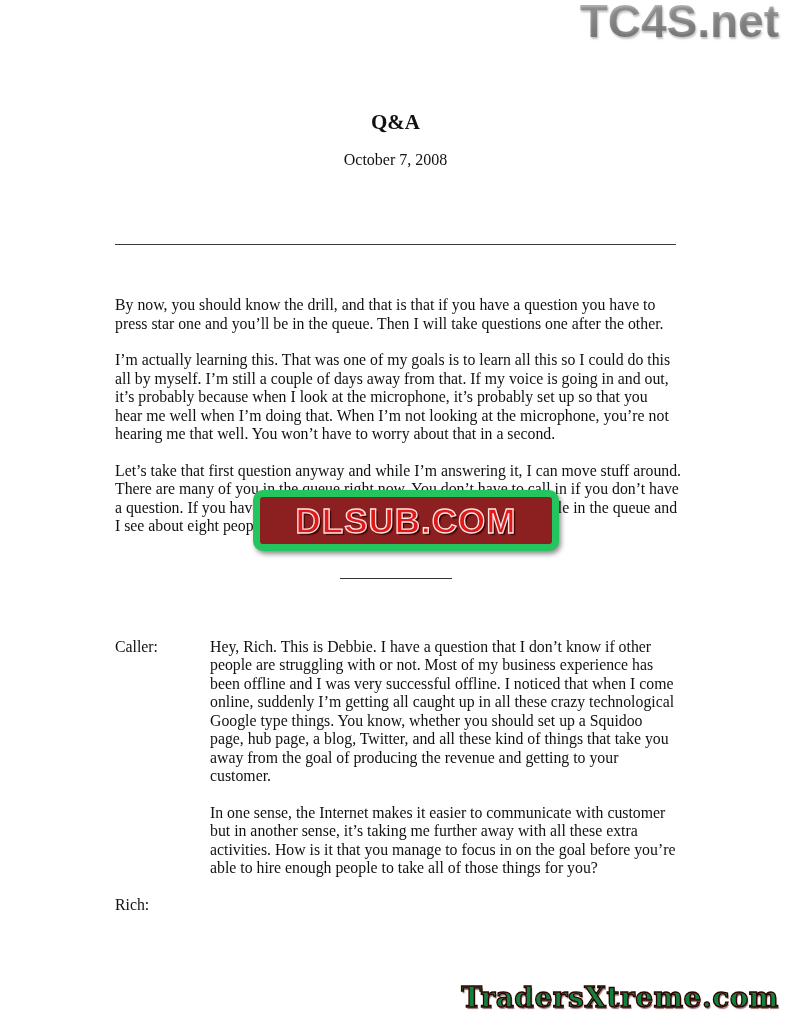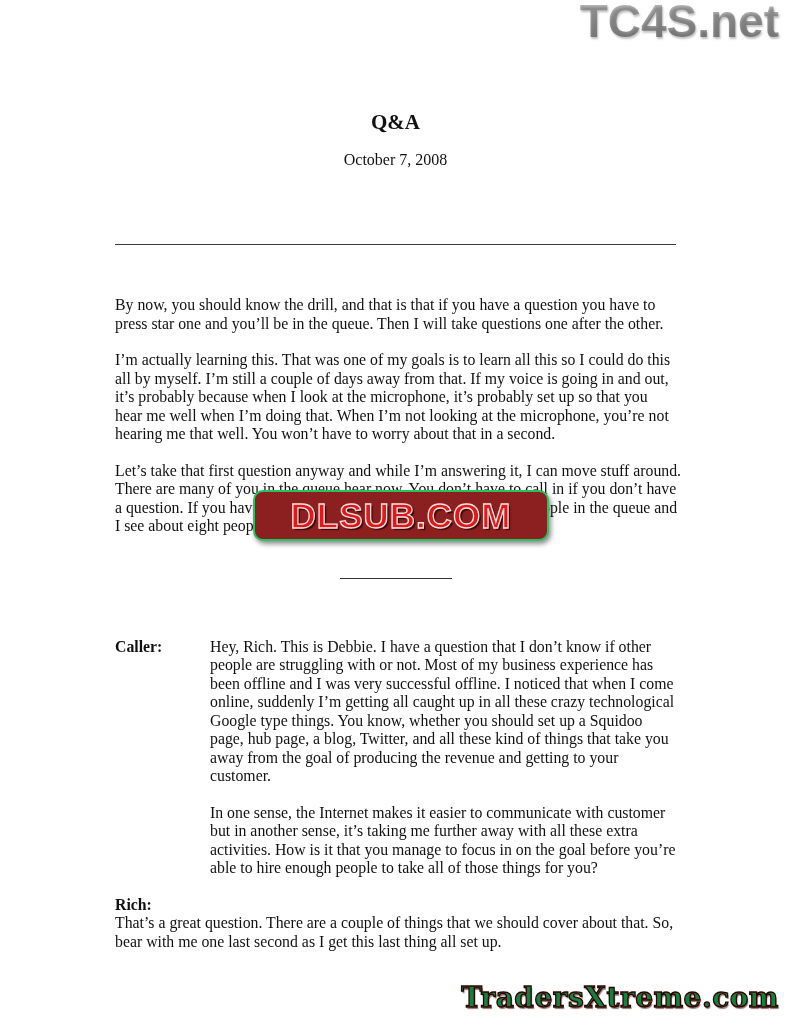--- a/index.html
+++ b/index.html
@@ -89,34 +89,34 @@
     margin: 42px auto 0 auto;
   }
 
   
   .dialogue { margin-top: 59px; }
   .dlg-row { display: flex; align-items: flex-start; }
   .dlg-row + .dlg-row { margin-top: 18px; flex-direction: column; }
   .speaker {
     width: 95px;
     flex-shrink: 0;
-    font-weight: bold;
+    font-weight: normal;
   }
   .speech { flex: 1; }
   .speech p:last-child { margin-bottom: 0; }
 
   
   .watermark {
     position: absolute;
     left: 253px;
     top: 490px;
     width: 292px;
     height: 47px;
     background: #8c1f1f;
-    border: 2px solid #22c55e;
+    border: 7px solid #22c55e;
     border-radius: 10px;
     display: flex;
     align-items: center;
     justify-content: center;
     box-shadow: 2px 3px 5px rgba(0,0,0,0.45);
     z-index: 5;
   }
   .watermark-text {
     font-family: "Liberation Sans", sans-serif;
     font-weight: 900;
@@ -154,43 +154,40 @@
   </div>
 
   <div class="divider"></div>
 
   <div class="content">
     <p>By now, you should know the drill, and that is that if you have a question you have to press star one and you’ll be in the queue. Then I will take questions one after the other.</p>
     <p>I’m actually learning this. That was one of my goals is to learn all this so I could do this all by myself. I’m still a couple of days away from that. If my voice is going in and out, it’s probably because when I look at the microphone, it’s probably set up so that you hear me well when I’m doing that. When I’m not looking at the microphone, you’re not hearing me that well. You won’t have to worry about that in a second.</p>
 
     <div class="para3">
       <div class="line">Let’s take that first question anyway and while I’m answering it, I can move stuff around.</div>
-      <div class="line">There are many of you in the queue hear now. You don’t have to call in if you don’t have</div>
+      <div class="line">There are many of you in the queue right now. You don’t have to call in if you don’t have</div>
       <div class="line line-split">
         <span>a question. If you have</span>
         <span class="frag-right">ople in the queue and</span>
       </div>
       <div class="line">I see about eight peopl</div>
     </div>
 
     <div class="short-rule"></div>
 
     <div class="dialogue">
       <div class="dlg-row">
         <div class="speaker">Caller:</div>
         <div class="speech">
           <p>Hey, Rich. This is Debbie. I have a question that I don’t know if other people are struggling with or not. Most of my business experience has been offline and I was very successful offline. I noticed that when I come online, suddenly I’m getting all caught up in all these crazy technological Google type things. You know, whether you should set up a Squidoo page, hub page, a blog, Twitter, and all these kind of things that take you away from the goal of producing the revenue and getting to your customer.</p>
           <p>In one sense, the Internet makes it easier to communicate with customer but in another sense, it’s taking me further away with all these extra activities. How is it that you manage to focus in on the goal before you’re able to hire enough people to take all of those things for you?</p>
         </div>
       </div>
       <div class="dlg-row">
         <div class="speaker">Rich:</div>
-        <div class="speech">
-          <p>That’s a great question. There are a couple of things that we should cover about that. So, bear with me one last second as I get this last thing all set up.</p>
-        </div>
       </div>
     </div>
   </div>
 
   <div class="watermark">
     <span class="watermark-text">DLSUB.COM</span>
   </div>
 
   <div class="footer-logo">TradersXtreme.com</div>
 

